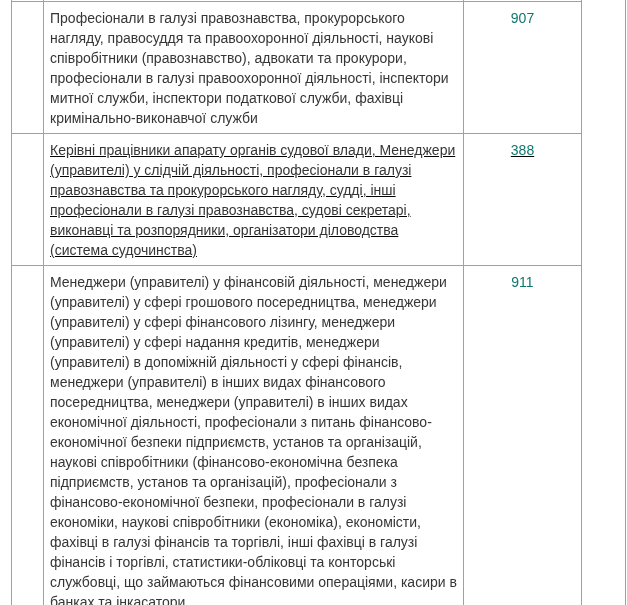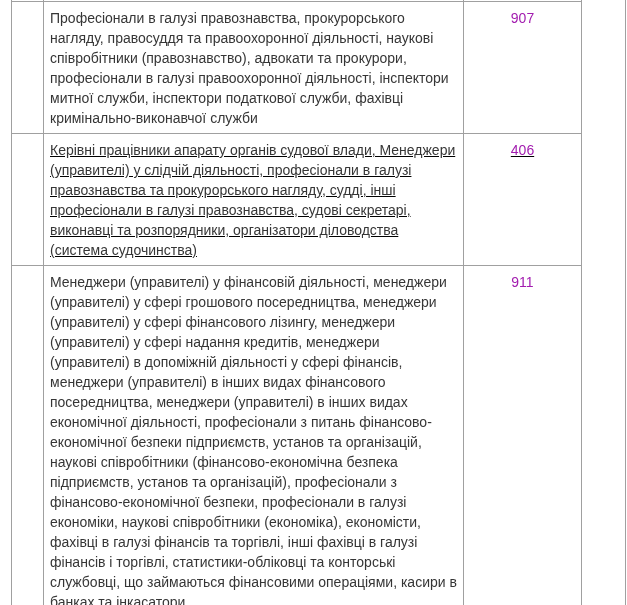--- a/index.html
+++ b/index.html
@@ -34,21 +34,21 @@
     font-size: 14px;
     line-height: 20px;
     color: #363636;
     text-align: left;
     word-wrap: break-word;
   }
   td.code {
     padding: 6px 2px 5px 2px;
     font-size: 14px;
     line-height: 20px;
-    color: #a21caf;
+    color: #0f766e;
     text-align: center;
   }
   tr.row-cut-top   { height: 5px; }
   tr.row-1         { height: 130px; }
   tr.row-2         { height: 131px; text-decoration: underline; }
   tr.row-3         { height: 334px; }
 </style>
 </head>
 <body>
 
@@ -68,21 +68,21 @@
         <td rowspan="5"></td>
       </tr>
       <tr class="row-1">
         <td></td>
         <td class="desc">Професіонали в галузі правознавства, прокурорського нагляду, правосуддя та правоохоронної діяльності, наукові співробітники (правознавство), адвокати та прокурори, професіонали в галузі правоохоронної діяльності, інспектори митної служби, інспектори податкової служби, фахівці кримінально-виконавчої служби</td>
         <td class="code">907</td>
       </tr>
       <tr class="row-2">
         <td></td>
         <td class="desc">Керівні працівники апарату органів судової влади, Менеджери (управителі) у слідчій діяльності, професіонали в галузі правознавства та прокурорського нагляду, судді, інші професіонали в галузі правознавства, судові секретарі, виконавці та розпорядники, організатори діловодства (система судочинства)</td>
-        <td class="code">406</td>
+        <td class="code">388</td>
       </tr>
       <tr class="row-3">
         <td></td>
         <td class="desc">Менеджери (управителі) у фінансовій діяльності, менеджери (управителі) у сфері грошового посередництва, менеджери (управителі) у сфері фінансового лізингу, менеджери (управителі) у сфері надання кредитів, менеджери (управителі) в допоміжній діяльності у сфері фінансів, менеджери (управителі) в інших видах фінансового посередництва, менеджери (управителі) в інших видах економічної діяльності, професіонали з питань фінансово-економічної безпеки підприємств, установ та організацій, наукові співробітники (фінансово-економічна безпека підприємств, установ та організацій), професіонали з фінансово-економічної безпеки, професіонали в галузі економіки, наукові співробітники (економіка), економісти, фахівці в галузі фінансів та торгівлі, інші фахівці в галузі фінансів і торгівлі, статистики-обліковці та конторські службовці, що займаються фінансовими операціями, касири в банках та інкасатори</td>
         <td class="code">911</td>
       </tr>
 
     </tbody>
   </table>
 </div>

